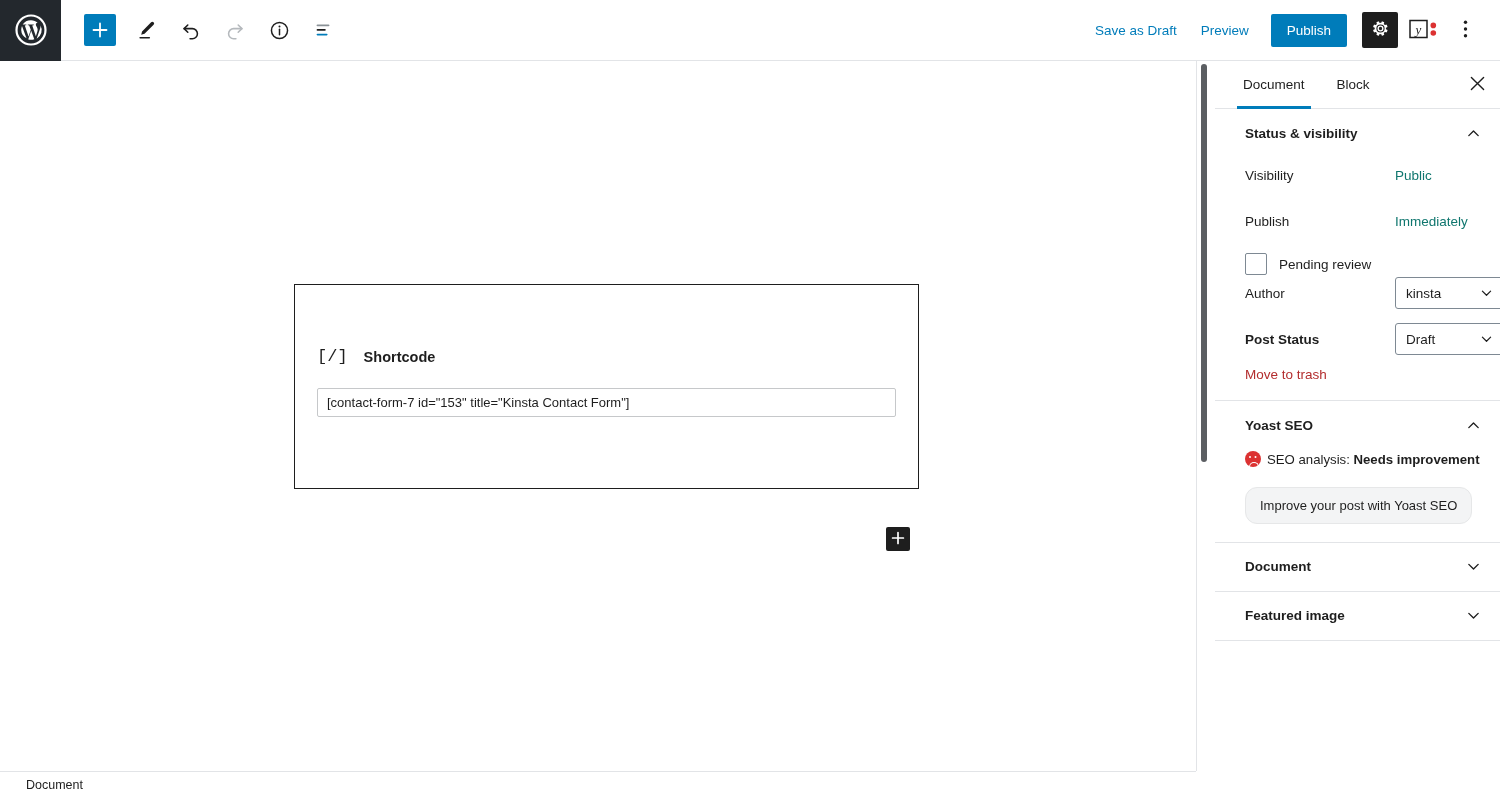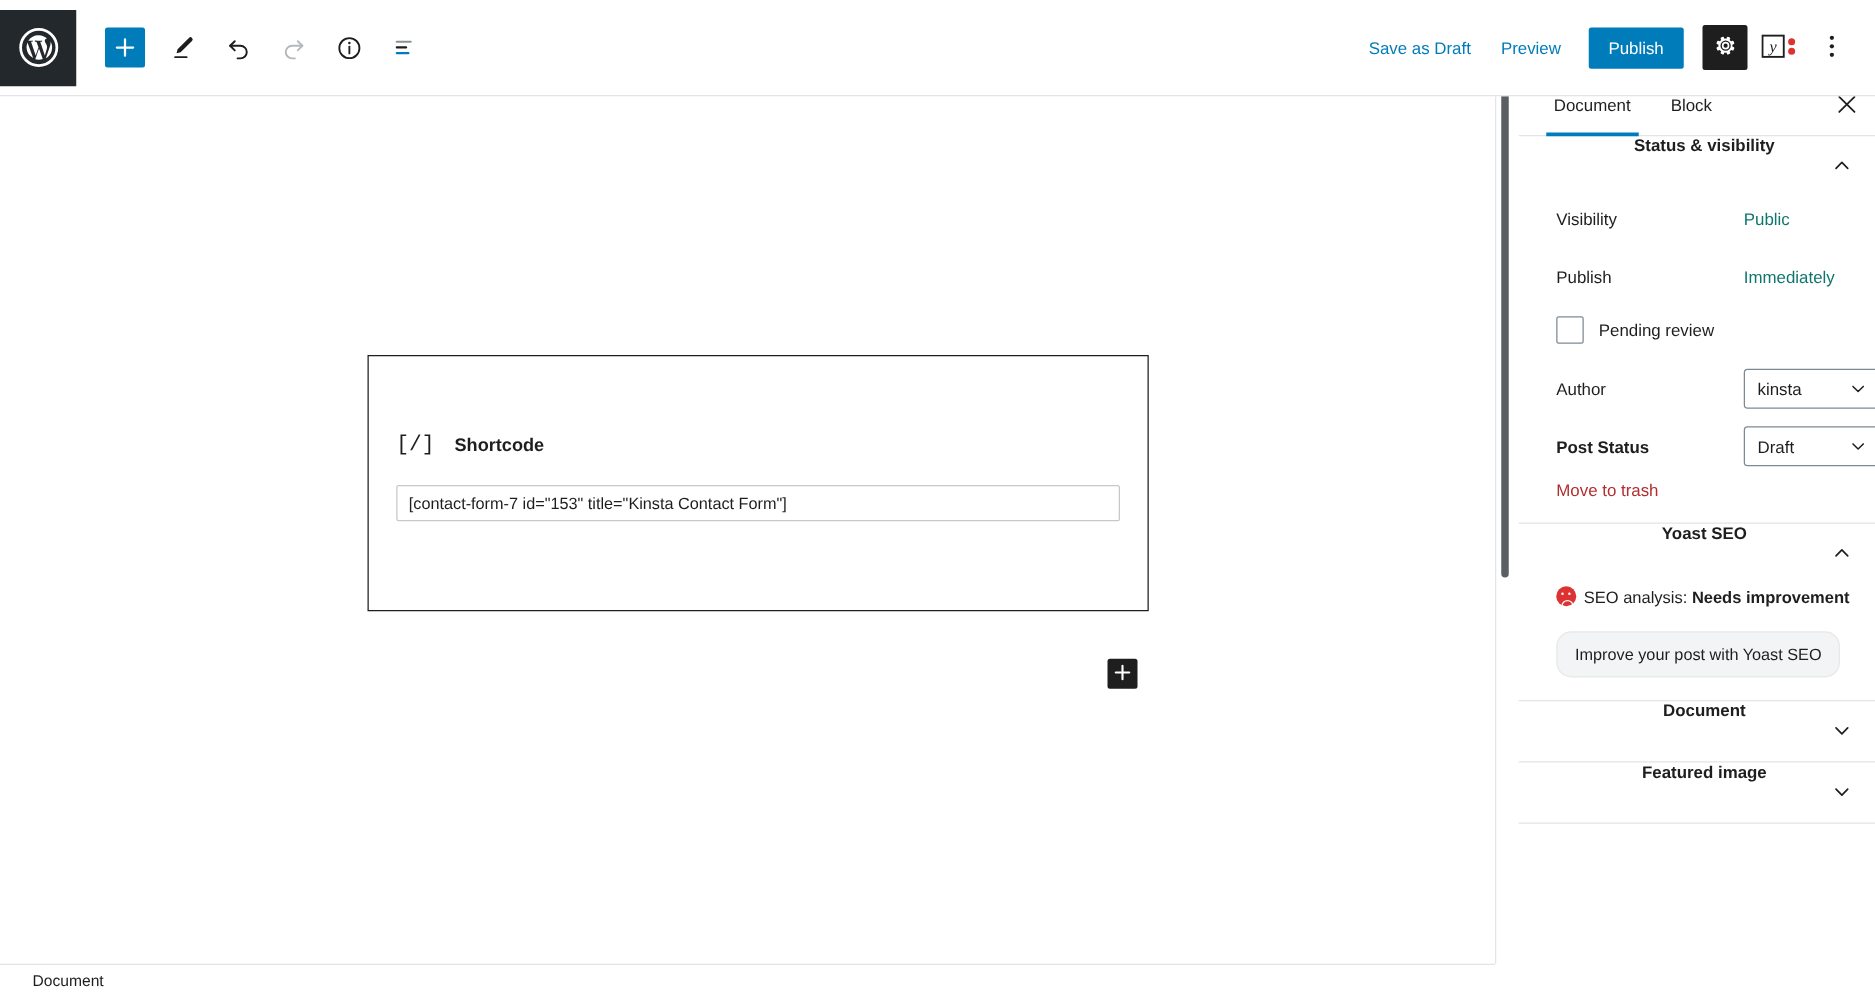--- a/index.html
+++ b/index.html
@@ -9,21 +9,21 @@
     overflow: hidden;
     font-family: "Liberation Sans", sans-serif;
     background: #ffffff;
     color: #1e1e1e;
     -webkit-font-smoothing: antialiased;
   }
   .app { position: relative; width: 1500px; height: 797px; background:#fff; }
 
   
   .topbar {
-    position: absolute; top: 0; left: 0; width: 1500px; height: 77px;
+    position: absolute; top: 0; left: 0; width: 1500px; height: 61px;
     background: #ffffff;
     border-bottom: 1px solid #e2e4e7;
     display: flex; align-items: center;
     z-index: 40;
     justify-content: center;
   }
   .wp-logo-btn {
     width: 61px; height: 61px; flex: 0 0 61px;
     background: #23282d;
     display: flex; align-items: center; justify-content: center;
@@ -217,21 +217,20 @@
 
   .panel { border-bottom: 1px solid #e2e4e7; }
   .panel-header {
     display: flex; align-items: center;
     height: 48px;
     padding: 0 18px 0 30px;
     cursor: pointer;
     background: none; border: none;
     width: 100%;
     text-align: center;
-    flex-direction: column;
   }
   .panel-title {
     font-size: 13.5px;
     font-weight: bold;
     color: #1e1e1e;
   }
   .panel-chevron { margin-left: auto; display: flex; color:#1e1e1e; }
   .panel-body { padding: 0 18px 18px 30px; }
 
   .row {
@@ -247,21 +246,21 @@
   }
   .row-label.bold { font-weight: bold; }
   .row-link {
     background: none; border: none;
     font-family: "Liberation Sans", sans-serif;
     font-size: 13.5px;
     color: #0f766e;
     cursor: pointer;
     padding: 0;
   }
-  .chk-row { display: flex; align-items: center; gap: 12px; margin: 14px 0 18px 0; }
+  .chk-row { display: flex; align-items: center; gap: 12px; margin: 14px 0 0 0; }
   .chkbox {
     width: 22px; height: 22px;
     border: 1px solid #7e8993;
     border-radius: 2px;
     background: #fff;
     cursor: pointer;
     flex: 0 0 22px;
   }
   .chk-label { font-size: 13.5px; color: #1e1e1e; cursor: pointer; }
 

